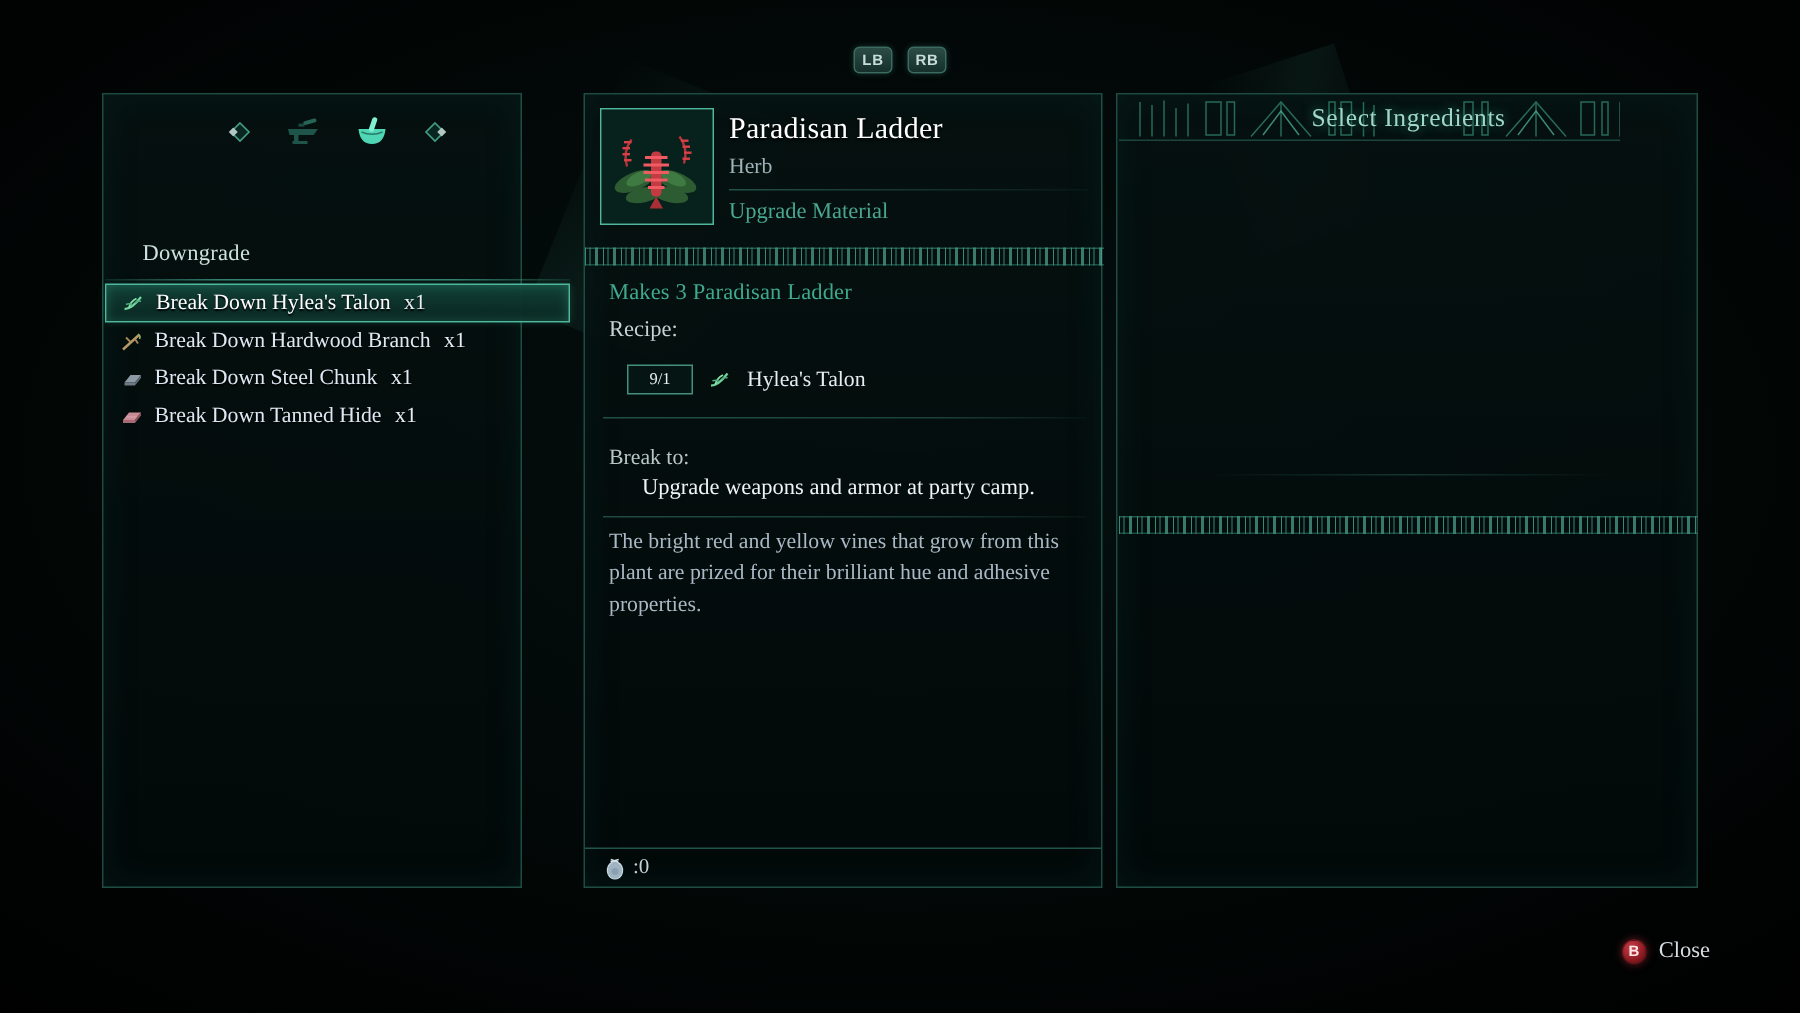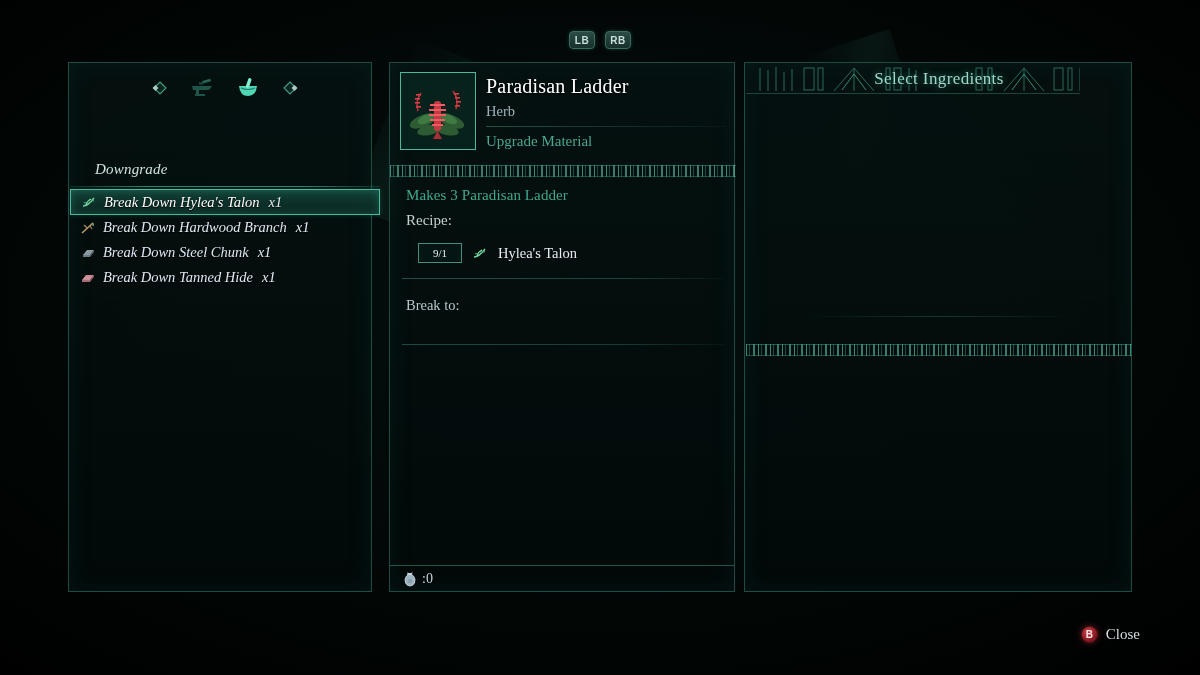--- a/index.html
+++ b/index.html
@@ -54,21 +54,21 @@
   }
 
   
   .panel {
     position:absolute;
     border:1px solid rgba(52,128,112,.55);
     background:linear-gradient(180deg, rgba(5,17,16,.92) 0%, rgba(2,9,9,.96) 100%);
     box-shadow:inset 0 0 22px rgba(10,50,45,.30);
   }
 
-  #panel-left   { left:68px;  top:62px; width:304px; height:530px;font-style:italic; }
+  #panel-left   { left:68px;  top:62px; width:280px; height:530px; }
   #panel-middle { left:389px; top:62px; width:346px; height:530px; }
   #panel-right  { left:744px; top:62px; width:388px; height:530px; }
 
   
   #cat-icons {
     position:absolute; left:0; top:12px; width:312px; height:26px;
     display:flex; align-items:center; justify-content:center; gap:20px;
   }
   .nav-dia { width:18px; height:14px; position:relative; opacity:.85; }
   .nav-dia svg { display:block; }
@@ -406,21 +406,23 @@
           <path d="M5 10 Q6 6 10 4" stroke="#8ae3ae" stroke-width="1.2" fill="none"></path>
           <path d="M3 8 Q5 7 7 8" stroke="#4fae7e" stroke-width="1.1" fill="none"></path>
           <path d="M9 7 Q11 5 13 6" stroke="#4fae7e" stroke-width="1.1" fill="none"></path>
         </svg>
       </span>
       <span id="ing-name">Hylea's Talon</span>
     </div>
 
     <div id="mid-rule-1"></div>
     <div id="used-to-label">Break to:</div>
+    <div id="used-to-text">Upgrade weapons and armor at party camp.</div>
     <div id="mid-rule-2"></div>
+    <div id="desc-text">The bright red and yellow vines that grow from this plant are prized for their brilliant hue and adhesive properties.</div>
 
     <div id="currency-bar">
       <span id="coin-ic">
         <svg width="18" height="18" viewBox="0 0 18 18">
           <path d="M7 5 Q9 2.5 11 5 L12.5 6 Q15 9 13.5 13 Q12 16 9 16 Q6 16 4.5 13 Q3 9 5.5 6 Z" fill="#9fb4c2" stroke="#c9d8e2" stroke-width=".8"></path>
           <path d="M6 4.5 L11.5 3" stroke="#d6e2ea" stroke-width="1" fill="none"></path>
           <path d="M6.2 3 L11.2 4.6" stroke="#d6e2ea" stroke-width="1" fill="none"></path>
           <ellipse cx="9" cy="11" rx="2.3" ry="2.3" fill="#7d93a3" opacity=".6"></ellipse>
         </svg>
       </span>

